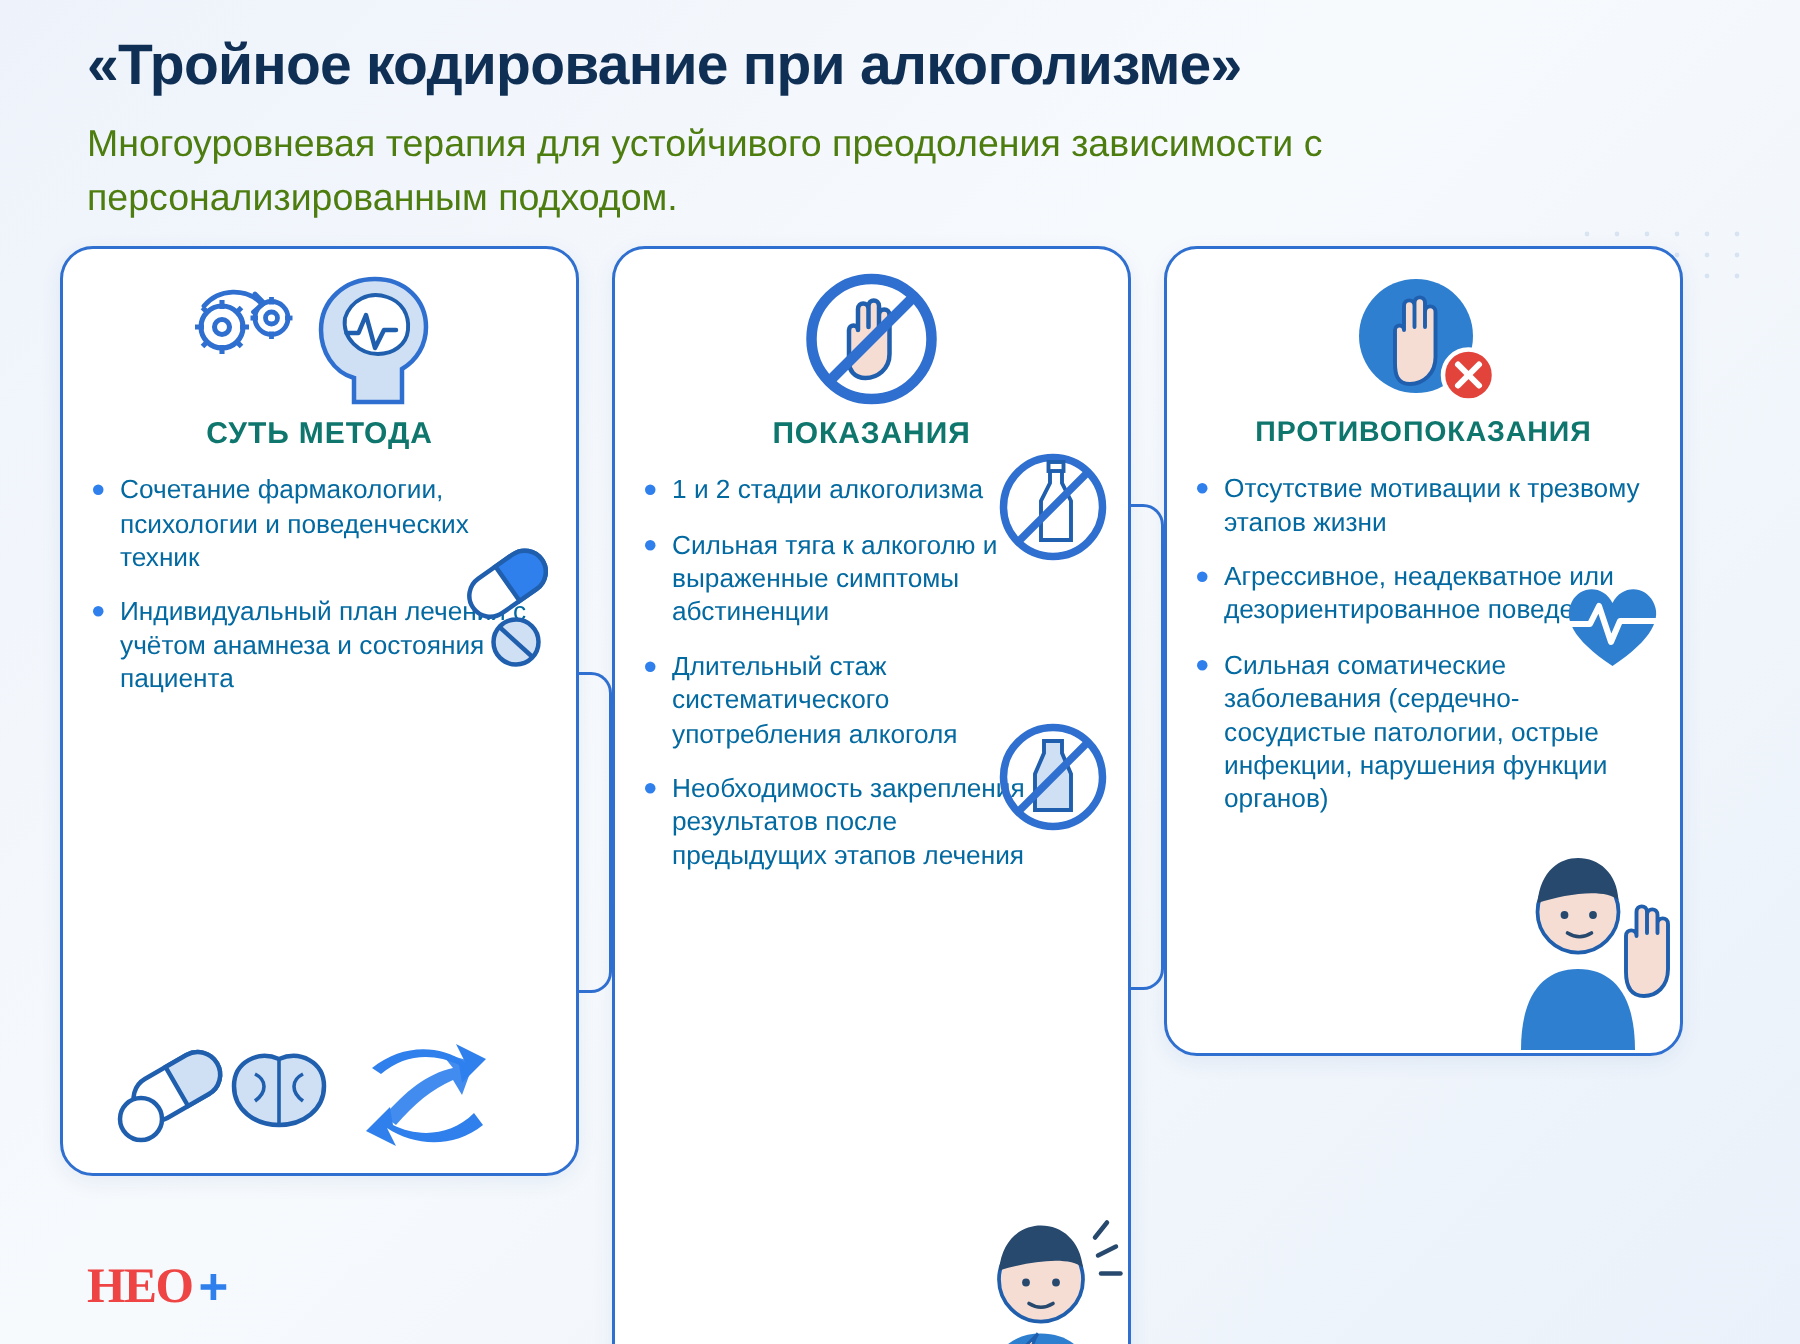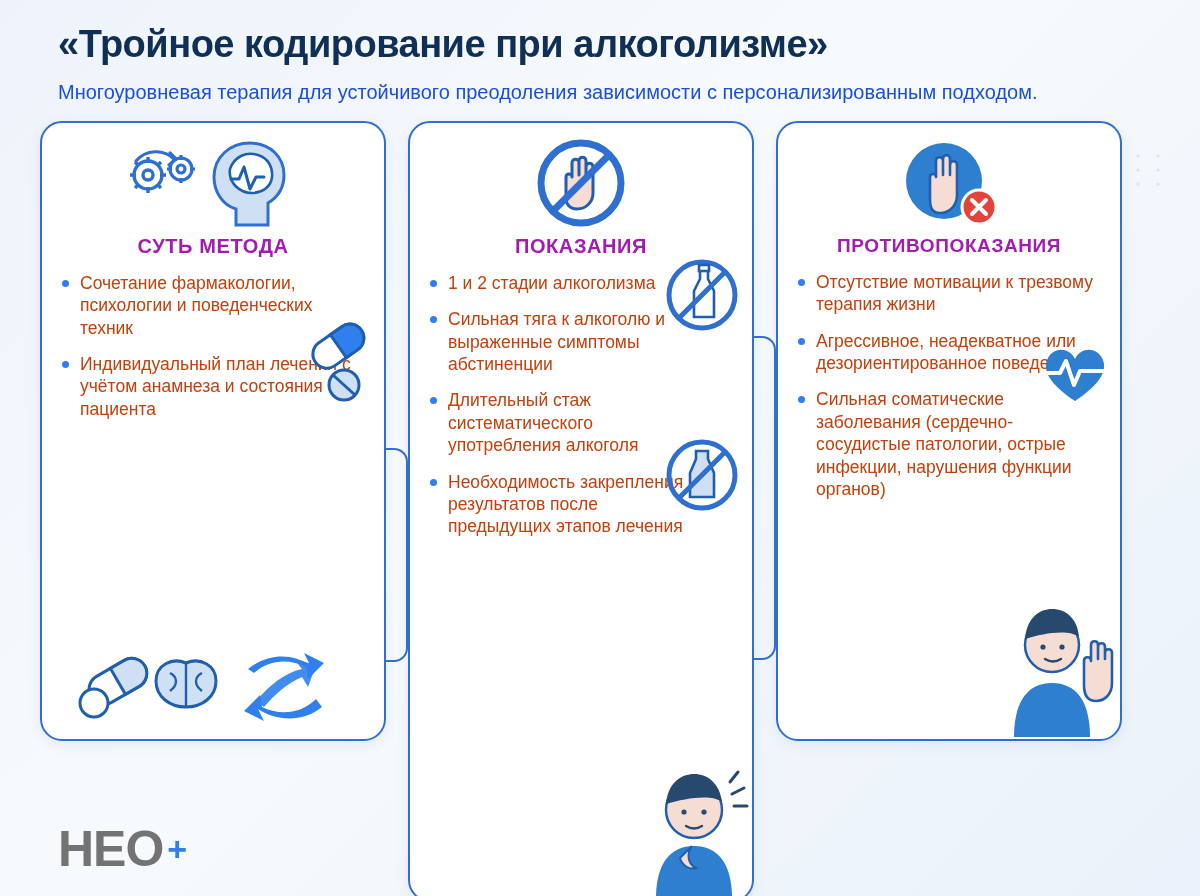--- a/index.html
+++ b/index.html
@@ -27,22 +27,22 @@
   }
   .title {
     font-size: 38px;
     font-weight: bold;
     color: #0f2f54;
     letter-spacing: -0.5px;
     margin: 6px 0 12px 0;
     line-height: 1.1;
   }
   .subtitle {
-    font-size: 20px;
-    color: #1d4ed8;
+    font-size: 25px;
+    color: #4d7c0f;
     line-height: 1.45;
     max-width: 1060px;
     margin: 0 0 14px 0;
   }
   .cards {
     position: relative;
     display: flex;
     gap: 22px;
     align-items: flex-start;
     margin-top: 8px;
@@ -52,50 +52,50 @@
     background: #ffffff;
     border: 2px solid #2f6fd0;
     border-radius: 22px;
     box-sizing: border-box;
     padding: 16px 20px 18px 20px;
     box-shadow: 0 4px 14px rgba(30, 80, 150, 0.08);
     overflow: hidden;
   }
   .card.c1 { width: 346px; height: 620px; }
   .card.c2 { width: 346px; height: 781px; }
-  .card.c3 { width: 346px; height: 620px; }
+  .card.c3 { width: 346px; height: 540px; }
 
   .card-icon {
     height: 96px;
     display: flex;
     align-items: center;
     justify-content: center;
     margin-top: -2px;
   }
   .card-title {
     text-align: center;
     font-size: 20px;
     font-weight: bold;
     letter-spacing: 0.6px;
-    color: #a21caf;
+    color: #0f766e;
     margin: 2px 0 14px 0;
   }
   .card.c3 .card-title { font-size: 19px; }
   ul.items {
     list-style: none;
     margin: 0;
     padding: 0;
   }
   ul.items li {
     position: relative;
     padding-left: 18px;
     margin-bottom: 14px;
     font-size: 17.5px;
     line-height: 1.28;
-    color: #c2410c;
+    color: #0369a1;
   }
   ul.items li::before {
     content: "";
     position: absolute;
     left: 0;
     top: 8px;
     width: 7px;
     height: 7px;
     border-radius: 50%;
     background: #2f80ed;
@@ -116,25 +116,25 @@
   }
   .logo {
     position: absolute;
     left: 58px;
     bottom: 18px;
     display: flex;
     align-items: center;
     gap: 2px;
   }
   .logo-text {
-    font-size: 50px;
+    font-size: 33px;
     font-weight: bold;
     letter-spacing: -1px;
-    color: #737373;
-    font-family: Liberation Sans, sans-serif;
+    color: #ef4444;
+    font-family: Liberation Serif, serif;
   }
   .logo-plus {
     font-size: 34px;
     font-weight: bold;
     color: #2f80ed;
     margin-left: 2px;
   }
   .dot-grid {
     position: absolute;
     right: 28px;
@@ -310,21 +310,21 @@
           <path d="M36 62 l0 -22 c0 -4 6 -4 6 0 l0 -16 c0 -5 7 -5 7 0 l0 14 l0 -16 c0 -5 7 -5 7 0 l0 16 l0 -10 c0 -5 7 -5 7 0 l0 30 c0 11 -8 18 -17 18 c-9 0 -10 -7 -10 -14 z" fill="#f6ddd4" stroke="#1f5fae" stroke-width="2.6" stroke-linejoin="round"></path>
           <circle cx="85" cy="70" r="17" fill="#e2433b" stroke="#ffffff" stroke-width="3"></circle>
           <g stroke="#ffffff" stroke-width="4" stroke-linecap="round">
             <line x1="78" y1="63" x2="92" y2="77"></line>
             <line x1="92" y1="63" x2="78" y2="77"></line>
           </g>
         </svg>
       </div>
       <div class="card-title">ПРОТИВОПОКАЗАНИЯ</div>
       <ul class="items">
-        <li>Отсутствие мотивации к трезвому терапия жизни</li>
+        <li>Отсутствие мотивации к трезвому этапов жизни</li>
         <li>Агрессивное, неадекватное или дезориентированное поведение</li>
         <li>Сильная соматические заболевания (сердечно-сосудистые патологии, острые инфекции, нарушения функции органов)</li>
       </ul>
 
       <svg class="deco" style="right:8px; top:218px;" width="74" height="66" viewBox="0 0 74 66">
         <path d="M37 60 C10 42 4 28 10 17 C16 6 31 6 37 18 C43 6 58 6 64 17 C70 28 64 42 37 60 z" fill="#2f7fd0"></path>
         <polyline points="8,32 22,32 28,20 36,44 42,30 66,30" fill="none" stroke="#ffffff" stroke-width="4" stroke-linejoin="round" stroke-linecap="round"></polyline>
       </svg>
 
       <svg class="deco" style="right:-4px; bottom:0px;" width="130" height="150" viewBox="0 0 130 150">

